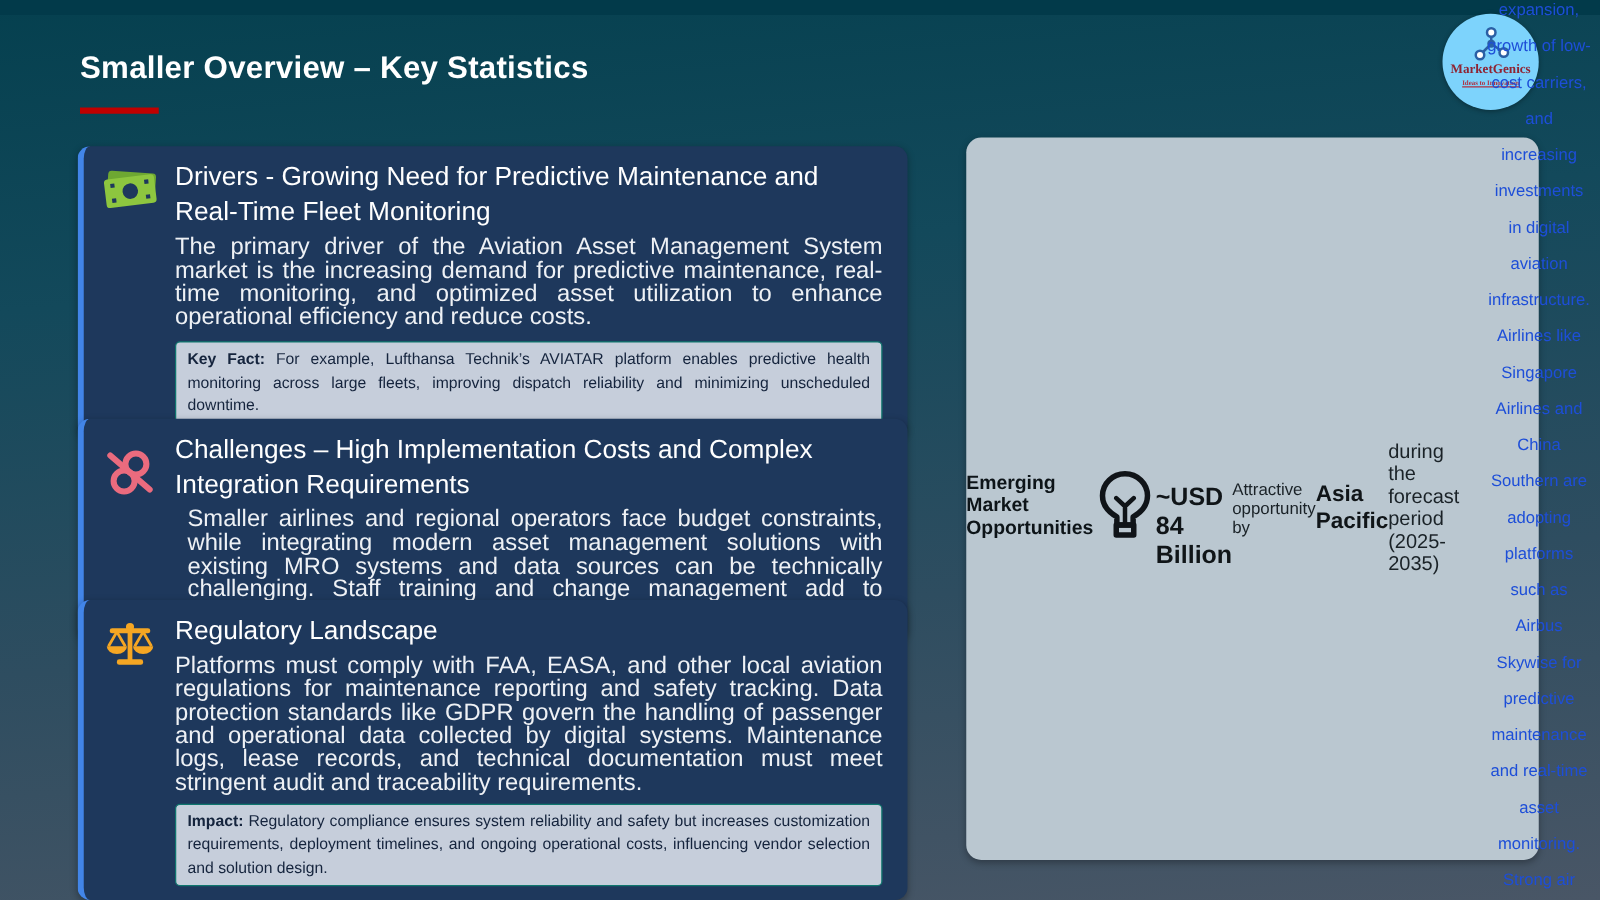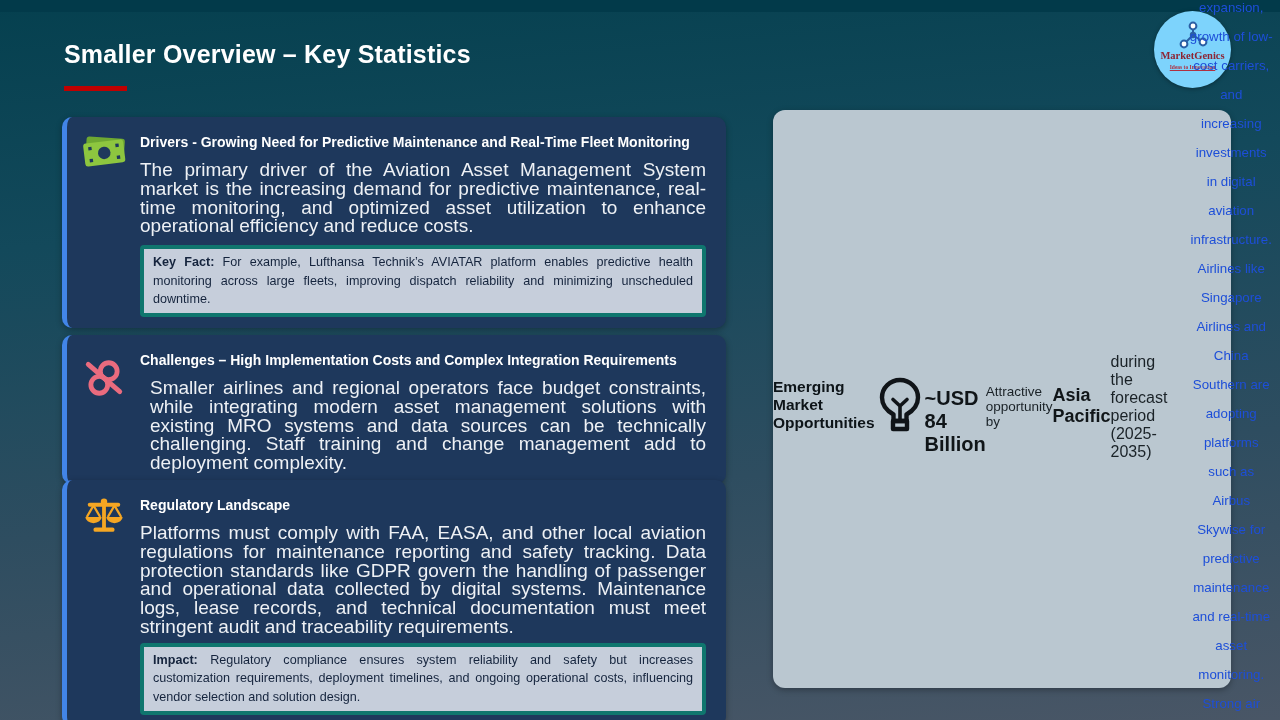--- a/index.html
+++ b/index.html
@@ -53,29 +53,29 @@
   .card-2 { top: 335px; min-height: 132px; }
   .card-3 { top: 480px; min-height: 209px; }
   .icon-col {
     width: 73px; flex: 0 0 73px;
     display: flex; justify-content: center; align-items: flex-start;
     padding-top: 15px;
   }
   .card-2 .icon-col { padding-top: 22px; }
   .content-col { flex: 1; padding: 11px 20px 11px 0; }
   .card-title {
-    color: #ffffff; font-size: 14px; font-weight: bold;
+    color: #ffffff; font-size: 21px; font-weight: normal;
     line-height: 28px; max-width: 565px; margin-bottom: 5px;
   }
   .card-body {
     color: #eef1f5; font-size: 19px; line-height: 18.8px;
     text-align: justify; margin-bottom: 9px;
   }
   .callout {
-    background: #c6cedb; border: 4px solid #0f766e; border-radius: 4px;
+    background: #c6cedb; border: 1px solid #0f766e; border-radius: 4px;
     color: #15243d; font-size: 12.6px; line-height: 18.4px;
     padding: 4px 9px 5px 9px; text-align: justify;
   }
   .callout-label { font-weight: bold; }
   
   .opportunity-panel {
     position: absolute; left: 773px; top: 110px; width: 458px; height: 578px;
     background: #bac7d0; border-radius: 12px;
     display: flex; flex-direction: row; align-items: center;
     box-shadow: 0 2px 6px rgba(0,0,0,0.3);

